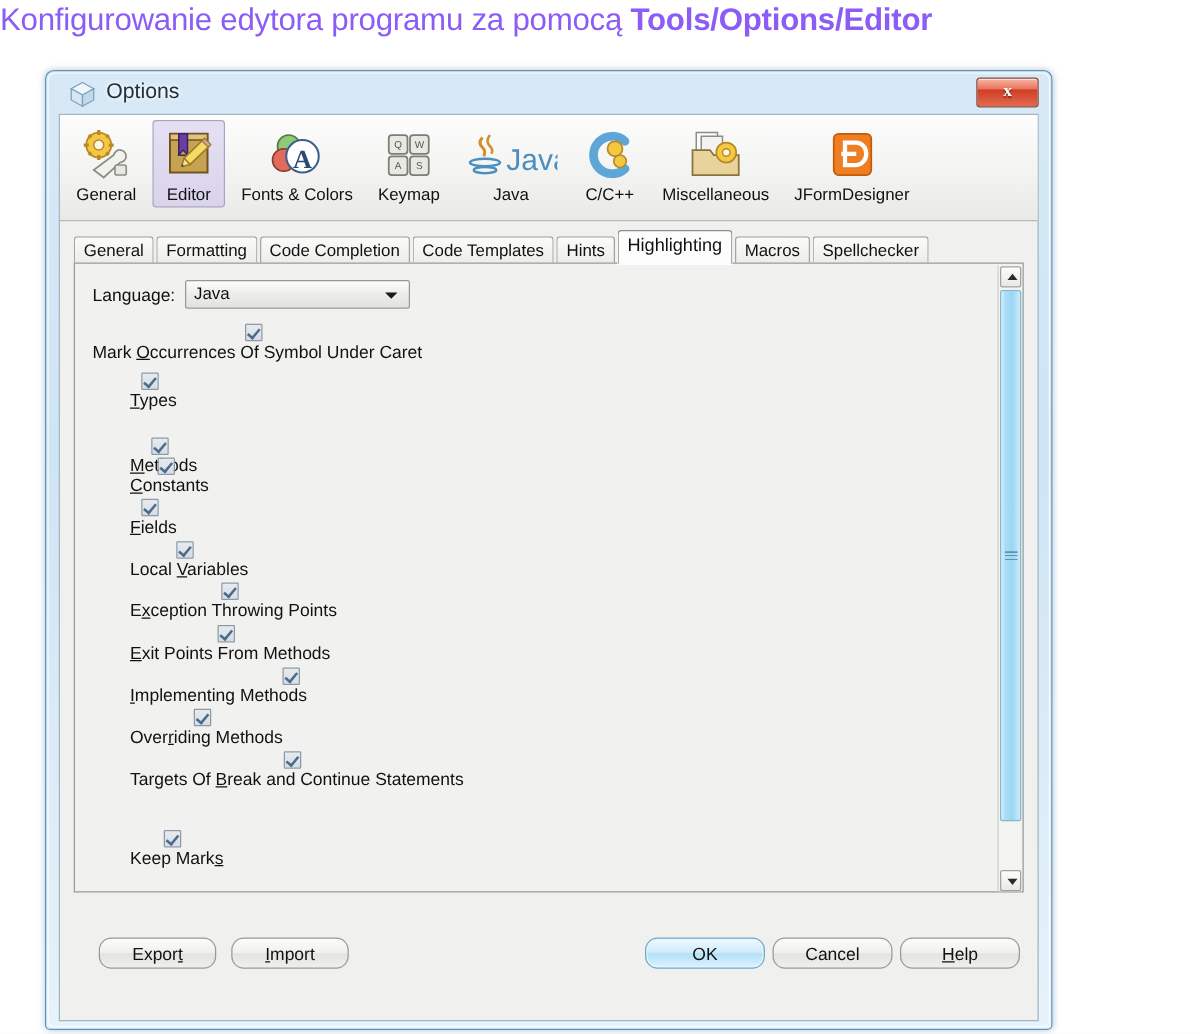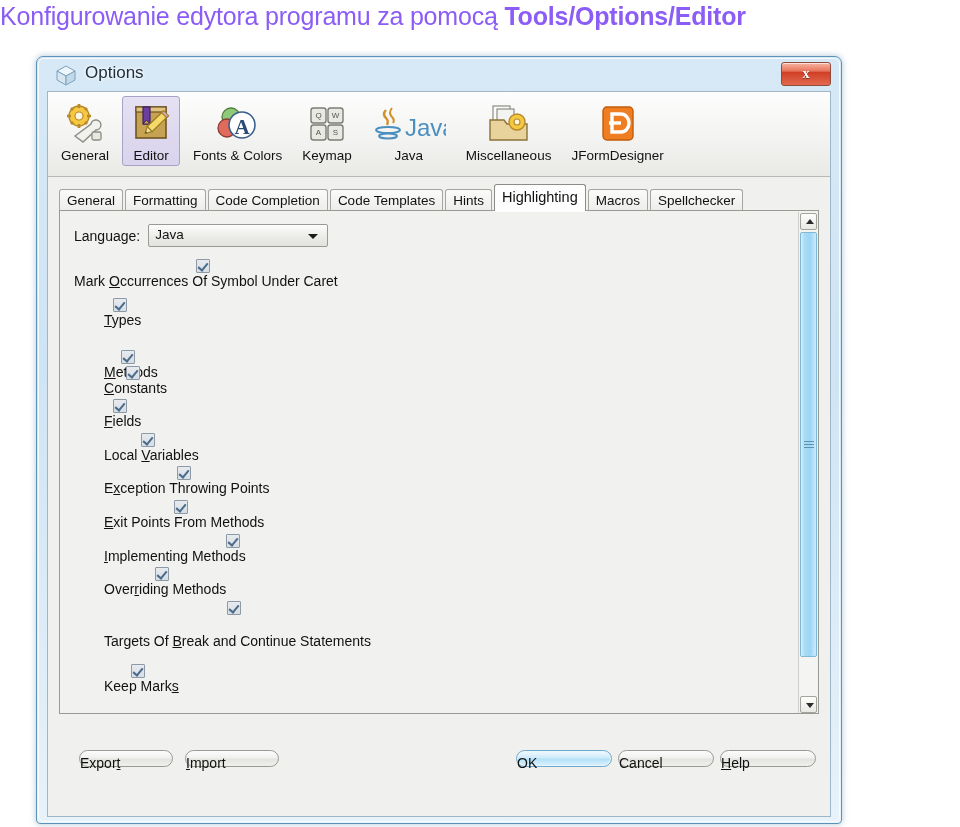--- a/index.html
+++ b/index.html
@@ -156,24 +156,24 @@
     border:1px solid #7fb8d4;border-radius:2px;cursor:pointer;
   }
   #sb-thumb .grip{
     position:absolute;left:3px;top:50%;margin-top:-4px;width:10px;height:8px;
     background:repeating-linear-gradient(180deg,#5f93ae 0 1px,transparent 1px 3px);
   }
 
   
   #btnbar{position:absolute;left:0;right:0;bottom:0;height:80px;}
   .btn{
-    position:absolute;height:17px;box-sizing:border-box;
+    position:absolute;height:25px;box-sizing:border-box;
     background:linear-gradient(180deg,#fcfcfc 0%, #f0f0ee 48%, #e3e3df 52%, #efefec 100%);
     border:1px solid #9a9a94;border-radius:10px;cursor:pointer;
-    font-size:14px;color:#111;text-align:left;line-height:25px;
+    font-size:14px;color:#111;text-align:center;line-height:25px;
   }
   .btn u{text-decoration:underline;}
   .btn.default{
     background:linear-gradient(180deg,#f0faff 0%, #cdeafb 48%, #b2e0f8 52%, #dcf2fd 100%);
     border:1px solid #6ea9cb;box-shadow:0 0 0 1px #eaf6fd inset;
   }
   #btn-export{left:31px;top:14px;width:94px;}
   #btn-import{left:137px;top:14px;width:94px;}
   #btn-ok{left:468px;top:14px;width:96px;}
   #btn-cancel{left:570px;top:14px;width:96px;}
@@ -285,20 +285,30 @@
             <path d="M20 6 q-4 5 0 9 q3 3 1 6" fill="none" stroke="#d28f2a" stroke-width="2"></path>
             <ellipse cx="16" cy="28" rx="12" ry="3" fill="none" stroke="#4a8fbf" stroke-width="2"></ellipse>
             <ellipse cx="16" cy="34" rx="9" ry="2.5" fill="none" stroke="#4a8fbf" stroke-width="2"></ellipse>
             <text x="33" y="34" font-family="Liberation Sans, sans-serif" font-size="24" fill="#4a8fbf">Java</text>
           </svg>
         </div>
         <div class="lbl">Java</div>
       </div>
 
 
+      <div class="cat">
+        <div class="glyph">
+          <svg width="44" height="44" viewBox="0 0 44 44">
+            <path d="M34 11 A15 15 0 1 0 34 33" fill="none" stroke="#5ea6d8" stroke-width="7" stroke-linecap="round"></path>
+            <circle cx="26" cy="17" r="6" fill="#f5c842" stroke="#b8892a" stroke-width="1.4"></circle>
+            <circle cx="30" cy="27" r="5" fill="#f5c842" stroke="#b8892a" stroke-width="1.3"></circle>
+          </svg>
+        </div>
+        <div class="lbl">C/C++</div>
+      </div>
 
       <div class="cat">
         <div class="glyph">
           <svg width="48" height="44" viewBox="0 0 48 44">
             <rect x="8" y="4" width="17" height="22" fill="#fbfbfb" stroke="#8d8d85" stroke-width="1.2"></rect>
             <rect x="12" y="7" width="17" height="22" fill="#f3f3f1" stroke="#8d8d85" stroke-width="1.2"></rect>
             <path d="M5 18 h14 l3 4 h20 v16 H5 z" fill="#e9d39c" stroke="#8a7338" stroke-width="1.4"></path>
             <circle cx="32" cy="20" r="8" fill="#f5c842" stroke="#b8892a" stroke-width="1.4"></circle>
             <circle cx="32" cy="20" r="3" fill="#fdf6e0" stroke="#b8892a" stroke-width="1.1"></circle>
           </svg>
@@ -383,21 +393,21 @@
       <div class="chk-row" style="left:44px;top:323px;align-items:flex-end;">
         <span class="chkbox"></span>
         <span class="chk-label"><span></span><u>I</u><span>mplementing Methods</span></span>
       </div>
 
       <div class="chk-row" style="left:44px;top:356px;">
         <span class="chkbox"></span>
         <span class="chk-label"><span>Over</span><u>r</u><span>iding Methods</span></span>
       </div>
 
-      <div class="chk-row" style="left:44px;top:390px;gap:18px;">
+      <div class="chk-row" style="left:44px;top:390px;">
         <span class="chkbox"></span>
         <span class="chk-label"><span>Targets Of </span><u>B</u><span>reak and Continue Statements</span></span>
       </div>
 
       <div class="chk-row" style="left:44px;top:453px;">
         <span class="chkbox"></span>
         <span class="chk-label"><span>Keep Mark</span><u>s</u><span></span></span>
       </div>
 
       <div id="vscroll">

